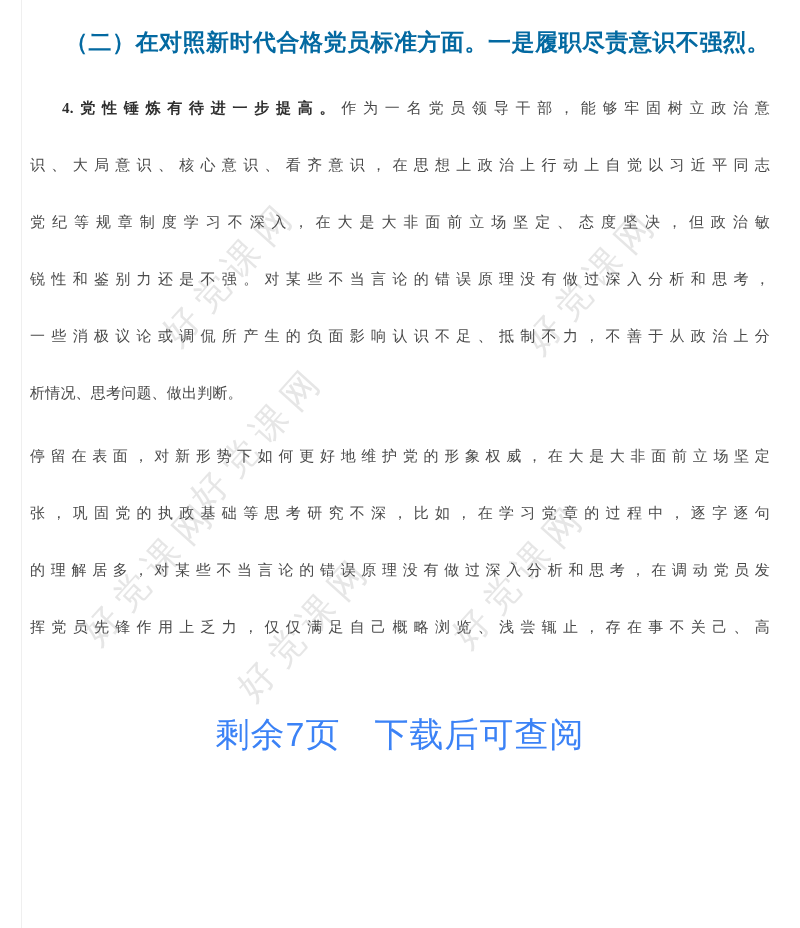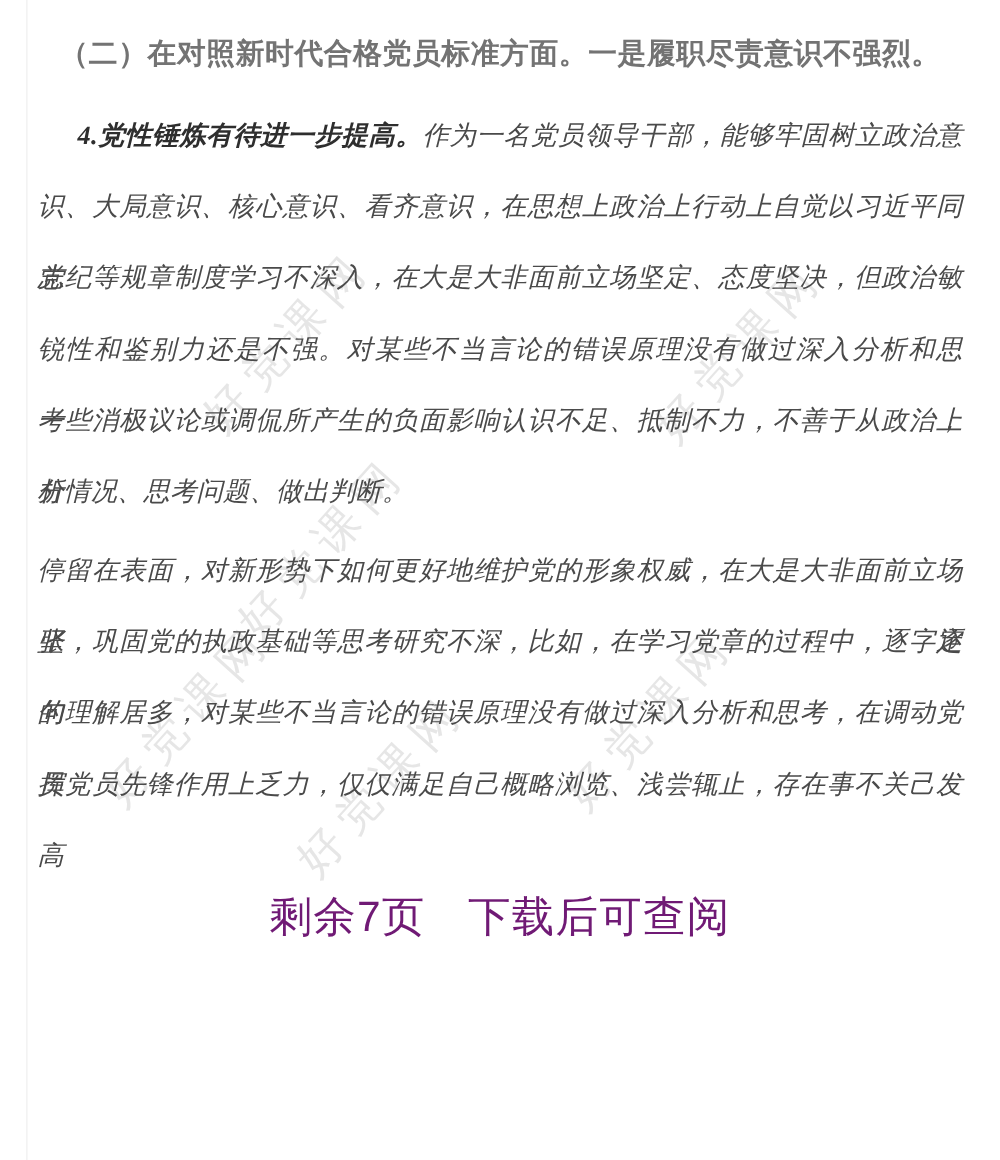--- a/index.html
+++ b/index.html
@@ -15,39 +15,38 @@
   .wm {
     position:absolute; white-space:nowrap;
     transform:translate(-50%,-50%) rotate(-48deg);
     font-family:"Liberation Sans","DejaVu Sans",sans-serif;
     font-size:36px; letter-spacing:9px;
     color:rgba(165,165,165,0.28);
   }
   .doc { position:relative; }
   .heading {
     margin:26px 30px 0 30px; height:34px; line-height:34px;
-    text-align:center; font-weight:bold; font-size:23px; color:#737373;
+    text-align:right; font-weight:bold; font-size:23px; color:#0369a1;
     letter-spacing:0.5px;
   }
   .para { margin:0 30px; }
   .para-4 { margin-top:20px; }
   .para-5 { margin-top:6px; }
   .line {
-    height:57px; line-height:57px; font-size:21px; color:#4a4a4a;
+    height:57px; line-height:57px; font-size:15px; color:#4a4a4a;
     letter-spacing:0.2px;
-    font-style:italic;
   }
   .jline { text-align:justify; text-align-last:justify; }
   .lline { text-align:left; }
   .indent { text-indent:32px; }
   .lead { font-weight:bold; color:#2e2e2e; }
   .footer {
     margin-top:58px; text-align:center;
     font-family:"Liberation Sans","DejaVu Sans",sans-serif;
-    font-size:34px; line-height:1.2; color:#701a75; letter-spacing:1px;
+    font-size:34px; line-height:1.2; color:#3b82f6; letter-spacing:1px;
   }
   .footer .gap { display:inline-block; width:34px; }
 </style>
 </head>
 <body>
 
 <div class="page">
 
   <div class="page-edge"></div>
 

